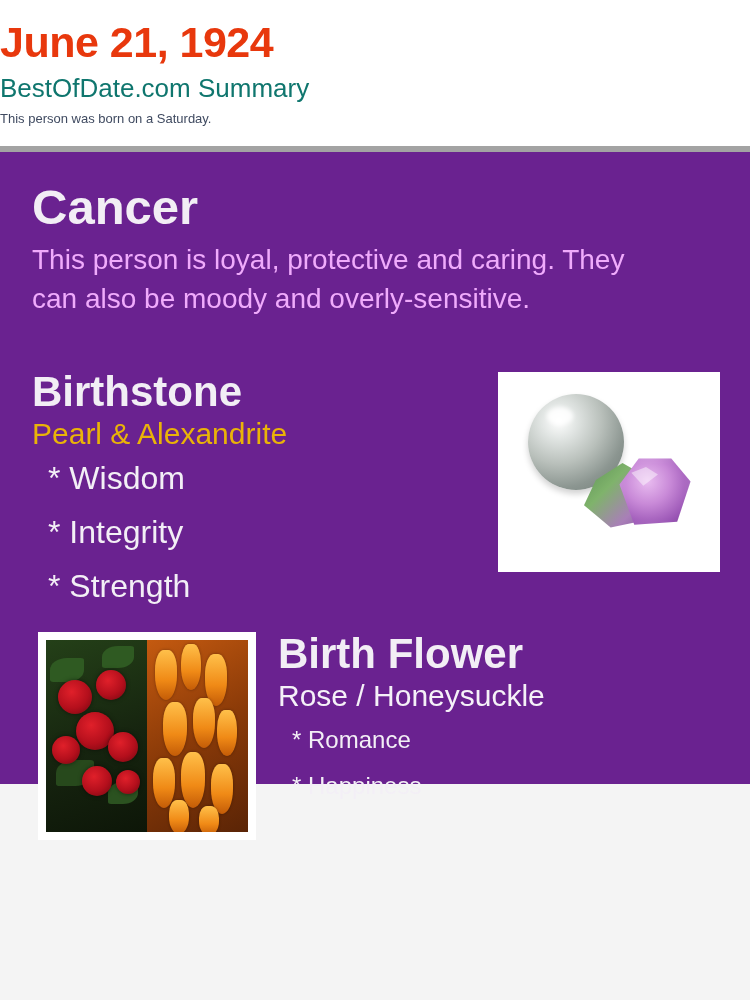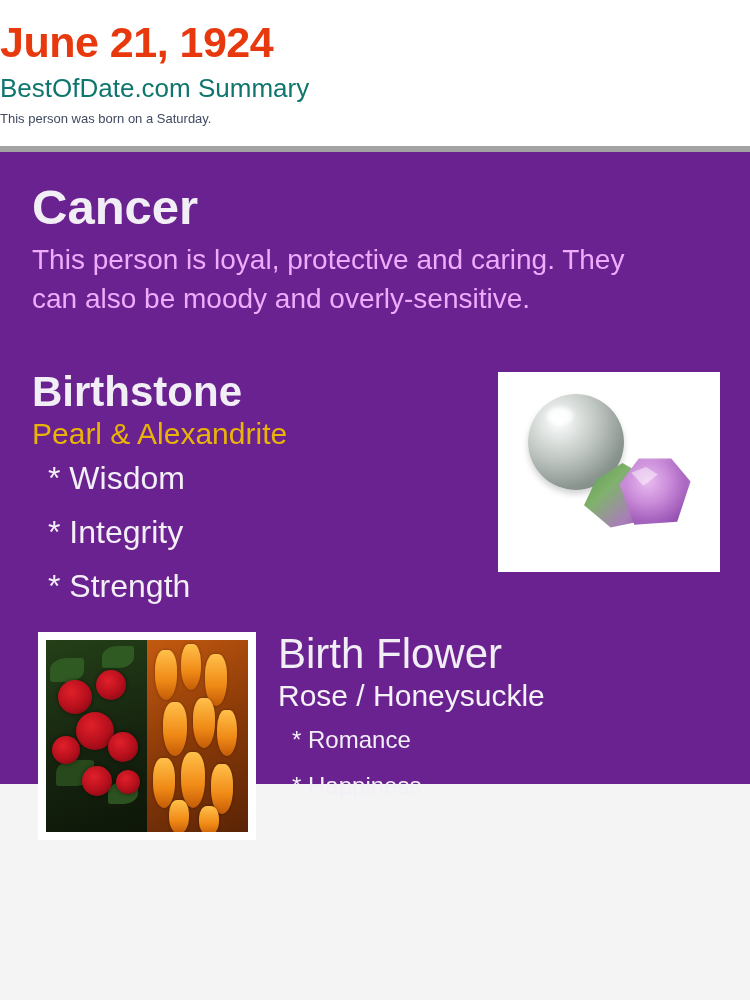--- a/index.html
+++ b/index.html
@@ -227,21 +227,21 @@
     background: linear-gradient(180deg, #ffc04a 0%, #f08a16 60%, #c45c07 100%);
     box-shadow: 0 0 3px rgba(0,0,0,0.35);
   }
 
   .flower-text {
     margin-left: 246px;
     text-align: left;
   }
   .flower-title {
     font-size: 42px;
-    font-weight: normal;
+    font-weight: bold;
     line-height: 1.05;
     margin: 8px 0 2px 0;
     color: #f2eef5;
   }
   .flower-sub {
     font-size: 30px;
     line-height: 1.2;
     margin: 0 0 14px 0;
     color: #f5f1f8;
   }

